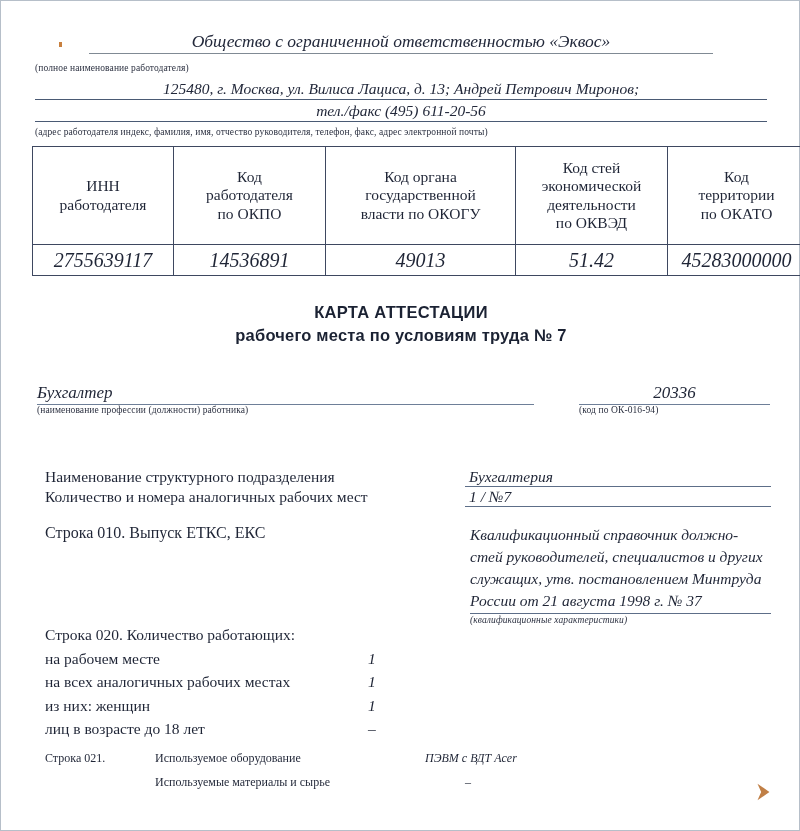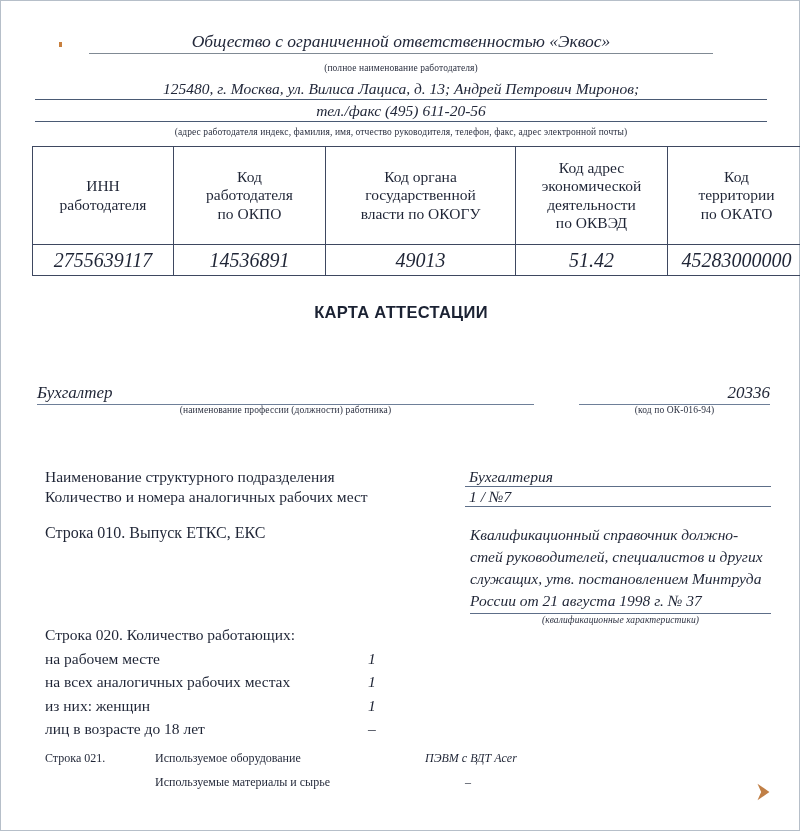--- a/index.html
+++ b/index.html
@@ -21,21 +21,21 @@
     box-sizing: border-box;
     width: 800px;
     height: 831px;
     background: #ffffff;
     border: 1px solid #b6bfc9;
     box-shadow: inset 0 0 0 1px #ffffff;
     padding-left: 12px;
   }
   .caption {
     font-size: 9.5px;
-    text-align: center;
+    text-align: left;
     color: #2b3040;
     letter-spacing: .1px;
     line-height: 1.1;
     font-family: "Liberation Serif", "DejaVu Serif", serif;
   }
   .rule {
     height: 0;
     border-bottom: 1.4px solid #6e7f98;
   }
   .rule-dark {
@@ -164,21 +164,21 @@
   }
   .prof-code {
     position: absolute;
     left: 578px;
     top: 382px;
     width: 191px;
   }
   .prof-code .v {
     font-size: 17px;
     font-style: italic;
-    text-align: right;
+    text-align: center;
     padding-bottom: 1px;
   }
 
   
   .subdiv {
     position: absolute;
     left: 44px;
     top: 466px;
     width: 726px;
     font-size: 15.5px;
@@ -307,21 +307,21 @@
           <span>Код</span><br>
           <span>работодателя</span><br>
           <span>по ОКПО</span>
         </th>
         <th class="c3">
           <span>Код органа</span><br>
           <span>государственной</span><br>
           <span>власти по ОКОГУ</span>
         </th>
         <th class="c4">
-          <span>Код адрес</span><br>
+          <span>Код стей</span><br>
           <span>экономической</span><br>
           <span>деятельности</span><br>
           <span>по ОКВЭД</span>
         </th>
         <th class="c5">
           <span>Код</span><br>
           <span>территории</span><br>
           <span>по ОКАТО</span>
         </th>
       </tr>
@@ -332,20 +332,21 @@
         <td class="val">14536891</td>
         <td class="val">49013</td>
         <td class="val">51.42</td>
         <td class="val">45283000000</td>
       </tr>
     </tbody>
   </table>
 
   <div class="doc-title">
     <div class="t1">КАРТА АТТЕСТАЦИИ</div>
+    <div class="t2">рабочего места по условиям труда № 7</div>
   </div>
 
   <div class="prof-name">
     <div class="v">Бухгалтер</div>
     <div class="rule"></div>
     <div class="caption">(наименование профессии (должности) работника)</div>
   </div>
 
   <div class="prof-code">
     <div class="v">20336</div>

